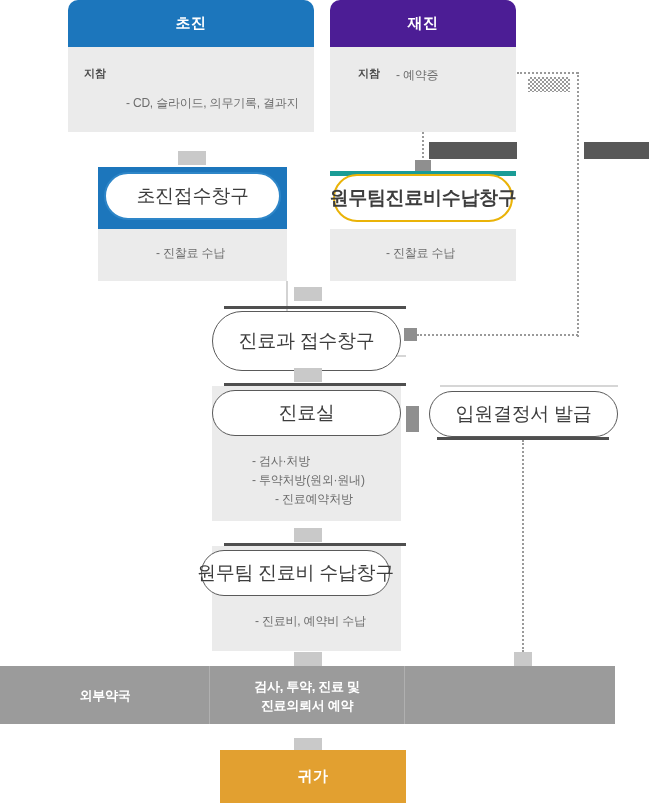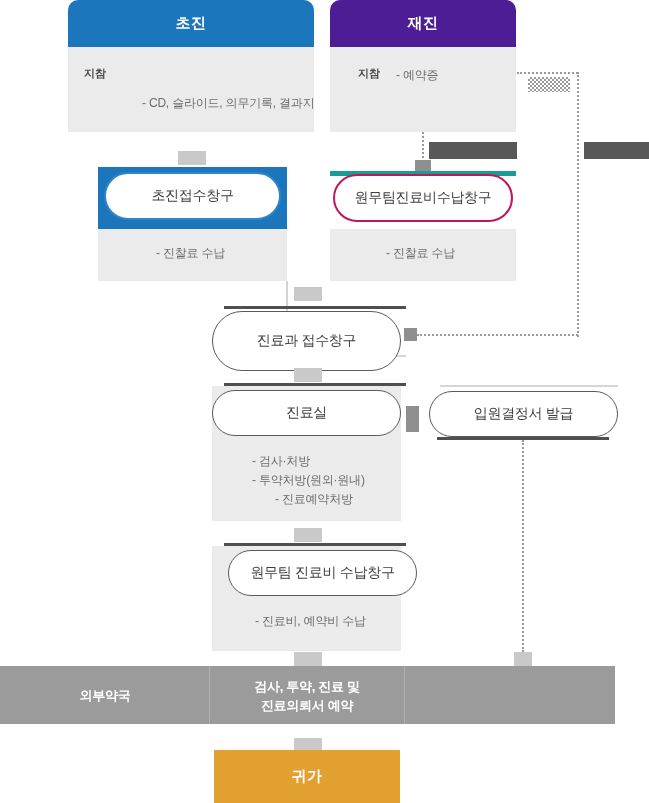--- a/index.html
+++ b/index.html
@@ -52,27 +52,27 @@
 
   
   .pill{
     position:absolute;
     box-sizing:border-box;
     background:#ffffff;
     border-radius:999px;
     display:flex;
     align-items:center;
     justify-content:center;
-    font-size:14px;
+    font-size:19px;
     color:#3d3d3d;
     letter-spacing:-0.3px;
     white-space:nowrap;
   }
   .pill.blue{border:2px solid #2e86c8;}
-  .pill.teal{border:2px solid #be185d;}
+  .pill.teal{border:2px solid #eab308;font-weight:bold;}
   .pill.gray{border:1.6px solid #5a5a5a;}
 
   
   .rule{position:absolute;}
 
   
   .chip{position:absolute;background:#c9c9c9;}
   .chip-dark{position:absolute;background:#8f8f8f;}
 
   
@@ -143,21 +143,21 @@
   <div class="panel" style="left:330px;top:8px;width:186px;height:124px;"></div>
 
   <div class="tab-head" style="left:68px;top:0px;width:246px;height:47px;background:#1c76bc;">
     <span>초진</span>
   </div>
   <div class="tab-head" style="left:330px;top:0px;width:186px;height:47px;background:#4c1d95;">
     <span>재진</span>
   </div>
 
   <div class="note-label" style="left:84px;top:66px;">지참</div>
-  <div class="note-line" style="left:126px;top:95px;margin-left:16px;">- CD, 슬라이드, 의무기록, 결과지</div>
+  <div class="note-line" style="left:126px;top:95px;">- CD, 슬라이드, 의무기록, 결과지</div>
 
   <div class="note-label" style="left:358px;top:66px;">지참</div>
   <div class="note-line" style="left:396px;top:67px;">- 예약증</div>
 
   <div class="dot-h" style="left:517px;top:72px;width:61px;"></div>
   <div class="hatch" style="left:528px;top:77px;width:42px;height:15px;"></div>
   <div class="dot-v" style="left:577px;top:72px;height:265px;"></div>
 
   <div class="redact" style="left:429px;top:142px;width:88px;height:17px;"></div>
   <div class="redact" style="left:584px;top:142px;width:65px;height:17px;"></div>
@@ -211,21 +211,21 @@
   <div class="pill gray" style="left:429px;top:391px;width:189px;height:46px;">
     <span>입원결정서 발급</span>
   </div>
   <div class="dot-v" style="left:522px;top:440px;height:212px;"></div>
   <div class="chip" style="left:514px;top:652px;width:18px;height:14px;"></div>
 
   <div class="chip" style="left:294px;top:528px;width:28px;height:14px;"></div>
 
   <div class="rule" style="left:224px;top:543px;width:182px;height:3px;background:#4f4f4f;"></div>
   <div class="panel" style="left:212px;top:546px;width:189px;height:105px;"></div>
-  <div class="pill gray" style="left:228px;top:550px;width:189px;height:46px;">
+  <div class="pill gray" style="left:201px;top:550px;width:189px;height:46px;">
     <span>원무팀 진료비 수납창구</span>
   </div>
   <div class="note-line" style="left:255px;top:613px;">- 진료비, 예약비 수납</div>
 
   <div class="chip" style="left:294px;top:652px;width:28px;height:14px;"></div>
 
   <div class="band" style="left:0px;top:666px;width:615px;height:58px;"></div>
   <div class="band-div" style="left:209px;top:666px;height:58px;"></div>
   <div class="band-div" style="left:404px;top:666px;height:58px;"></div>
 
@@ -234,17 +234,17 @@
   </div>
 
   <div class="band-cell" style="left:212px;top:678px;width:190px;">
     <div>검사, 투약, 진료 및</div>
     <div>진료의뢰서 예약</div>
   </div>
 
 
   <div class="chip" style="left:294px;top:738px;width:28px;height:14px;"></div>
 
-  <div class="final" style="left:214px;top:750px;width:186px;height:53px;">
+  <div class="final" style="left:220px;top:750px;width:186px;height:53px;">
     <span>귀가</span>
   </div>
 
 </div>
 
 </body></html>

